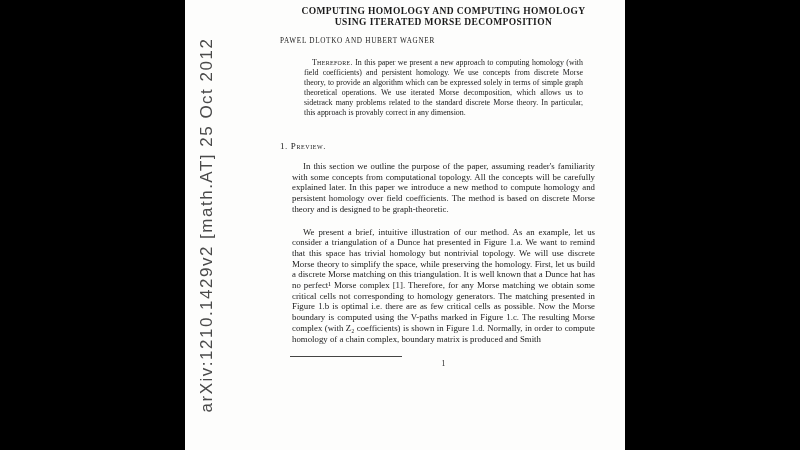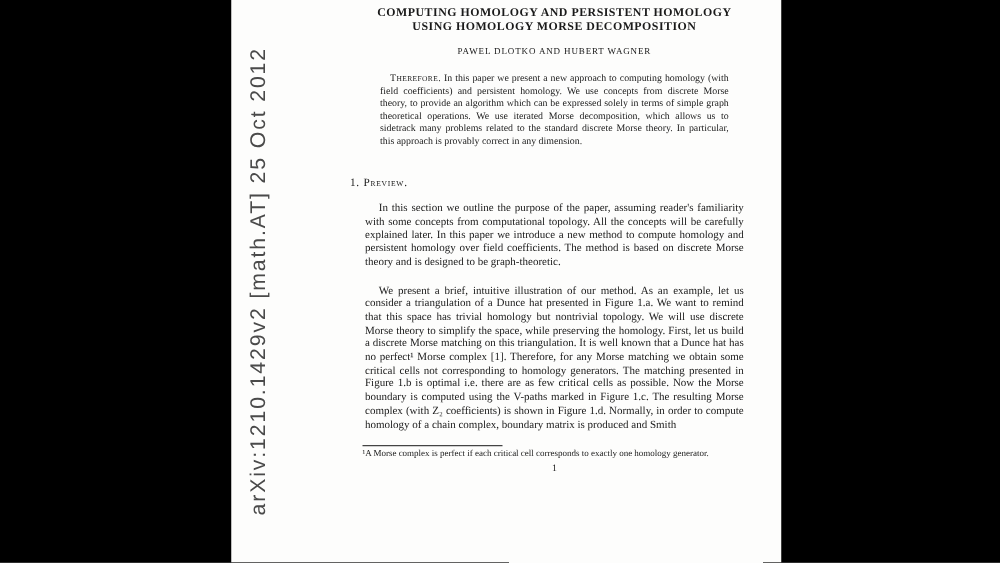--- a/index.html
+++ b/index.html
@@ -50,21 +50,21 @@
   .title {
     font-size: 9.5px;
     font-weight: 700;
     text-align: center;
     line-height: 11px;
     letter-spacing: 0.4px;
     margin: 0 10px;
   }
   .authors {
     margin-top: 9px;
-    text-align: center;
+    text-align: left;
     font-size: 7.2px;
     letter-spacing: 0.7px;
     line-height: 9px;
   }
   .abstract {
     margin: 12px 24px 0 24px;
     font-size: 7.9px;
     line-height: 10px;
     text-align: justify;
   }
@@ -116,35 +116,34 @@
 </head>
 <body>
 
 <div class="stage">
   <div class="page">
 
     <div class="watermark">arXiv:1210.1429v2  [math.AT]  25 Oct 2012</div>
 
     <div class="content">
 
-      <h1 class="title">COMPUTING HOMOLOGY AND PERSISTENT HOMOLOGY USING HOMOLOGY MORSE DECOMPOSITION</h1>
+      <h1 class="title">COMPUTING HOMOLOGY AND COMPUTING HOMOLOGY USING ITERATED MORSE DECOMPOSITION</h1>
 
       <div class="authors">PAWEL DLOTKO AND HUBERT WAGNER</div>
 
       <div class="abstract"><span class="abs-indent"></span><span class="abs-label">Therefore.</span>
         <span>In this paper we present a new approach to computing homology (with field coefficients) and persistent homology. We use concepts from discrete Morse theory, to provide an algorithm which can be expressed solely in terms of simple graph theoretical operations. We use iterated Morse decomposition, which allows us to sidetrack many problems related to the standard discrete Morse theory. In particular, this approach is provably correct in any dimension.</span>
       </div>
 
       <div class="section-heading">1. Preview.</div>
 
       <p class="para first">In this section we outline the purpose of the paper, assuming reader's familiarity with some concepts from computational topology. All the concepts will be carefully explained later. In this paper we introduce a new method to compute homology and persistent homology over field coefficients. The method is based on discrete Morse theory and is designed to be graph-theoretic.</p>
 
       <p class="para">We present a brief, intuitive illustration of our method. As an example, let us consider a triangulation of a Dunce hat presented in Figure 1.a. We want to remind that this space has trivial homology but nontrivial topology. We will use discrete Morse theory to simplify the space, while preserving the homology. First, let us build a discrete Morse matching on this triangulation. It is well known that a Dunce hat has no perfect¹ Morse complex [1]. Therefore, for any Morse matching we obtain some critical cells not corresponding to homology generators. The matching presented in Figure 1.b is optimal i.e. there are as few critical cells as possible. Now the Morse boundary is computed using the V-paths marked in Figure 1.c. The resulting Morse complex (with Z₂ coefficients) is shown in Figure 1.d. Normally, in order to compute homology of a chain complex, boundary matrix is produced and Smith</p>
 
       <div class="footnote-rule"></div>
 
-      <div class="footnote">¹A Morse complex is perfect if each critical cell corresponds to exactly one homology generator.</div>
 
       <div class="page-number">1</div>
 
     </div>
   </div>
 </div>
 
 </body></html>

